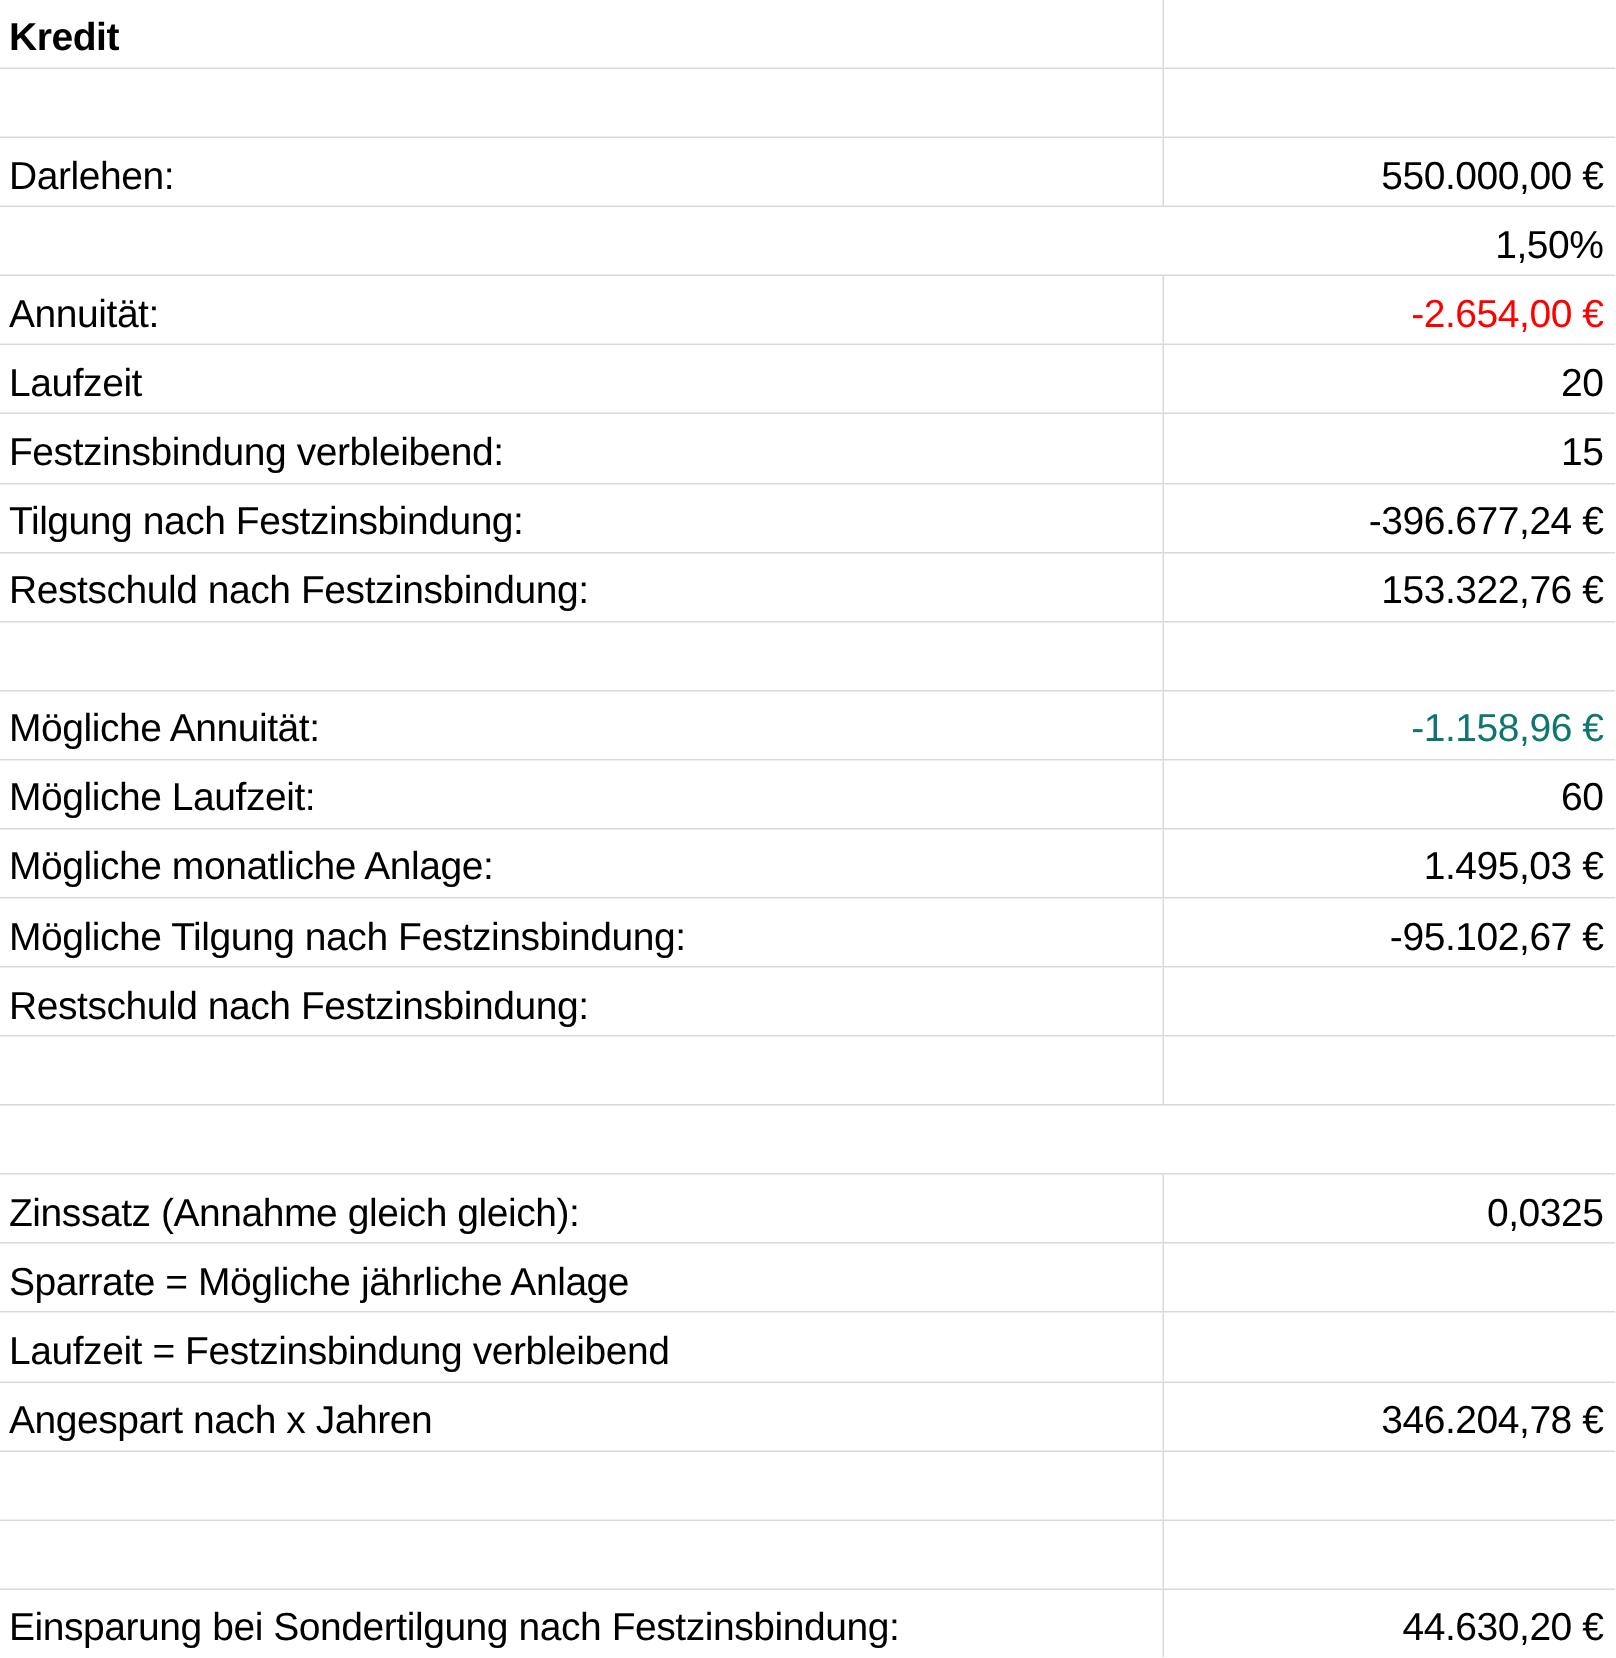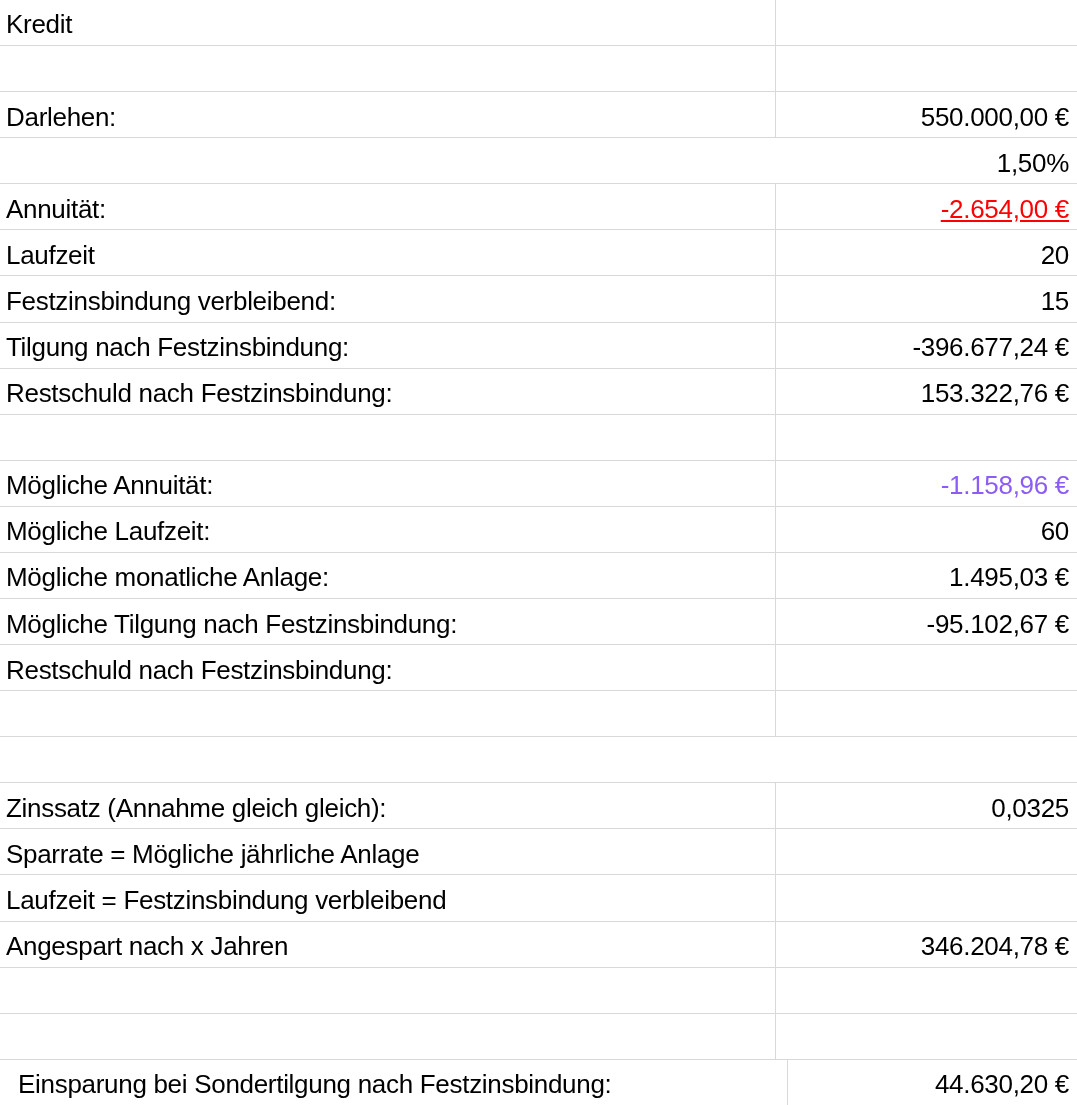--- a/index.html
+++ b/index.html
@@ -16,41 +16,41 @@
   }
   .sheet{
     display:flex;flex-direction:column;
     width:1077px;height:1105px;
   }
   .row{
     display:flex;flex:1 1 0;min-height:0;
     box-sizing:border-box;
     border-bottom:1px solid var(--grid);
   }
-  .row:last-child{border-bottom:none;padding-left:12px;}
+  .row:last-child{border-bottom:none;}
   .cell{
     box-sizing:border-box;
     display:flex;align-items:flex-end;
     font-size:26px;line-height:1.1;
     letter-spacing:-0.3px;
     white-space:nowrap;overflow:hidden;
   }
   .cell.label{
     width:776px;flex:0 0 776px;
     border-right:1px solid var(--grid);
     padding:0 6px 6px 6px;
     justify-content:flex-start;
   }
   .cell.value{
     flex:1 1 auto;
     padding:0 8px 6px 0;
     justify-content:flex-end;
     text-align:right;
   }
-  .row.bold .cell.label{font-weight:400;}
+  .row.bold .cell.label{font-weight:700;}
 </style>
 </head>
 <body>
 
 <div class="sheet" id="sheet">
   <div class="row bold">
     <div class="cell label">
       <span>Kredit</span>
     </div>
     <div class="cell value">
@@ -79,21 +79,21 @@
   <div class="row">
     <div class="cell value">
       <span>1,50%</span>
     </div>
   </div>
 
   <div class="row">
     <div class="cell label">
       <span>Annuität:</span>
     </div>
-    <div class="cell value" style="color: rgb(255, 0, 0); text-decoration: underline;">
+    <div class="cell value" style="color: rgb(255, 0, 0);">
       <span>-2.654,00 €</span>
     </div>
   </div>
 
   <div class="row">
     <div class="cell label">
       <span>Laufzeit</span>
     </div>
     <div class="cell value">
       <span>20</span>
@@ -133,21 +133,21 @@
     </div>
     <div class="cell value">
       <span></span>
     </div>
   </div>
 
   <div class="row">
     <div class="cell label">
       <span>Mögliche Annuität:</span>
     </div>
-    <div class="cell value" style="color: #8b5cf6;">
+    <div class="cell value" style="color: #0f766e;">
       <span>-1.158,96 €</span>
     </div>
   </div>
 
   <div class="row">
     <div class="cell label">
       <span>Mögliche Laufzeit:</span>
     </div>
     <div class="cell value">
       <span>60</span>

